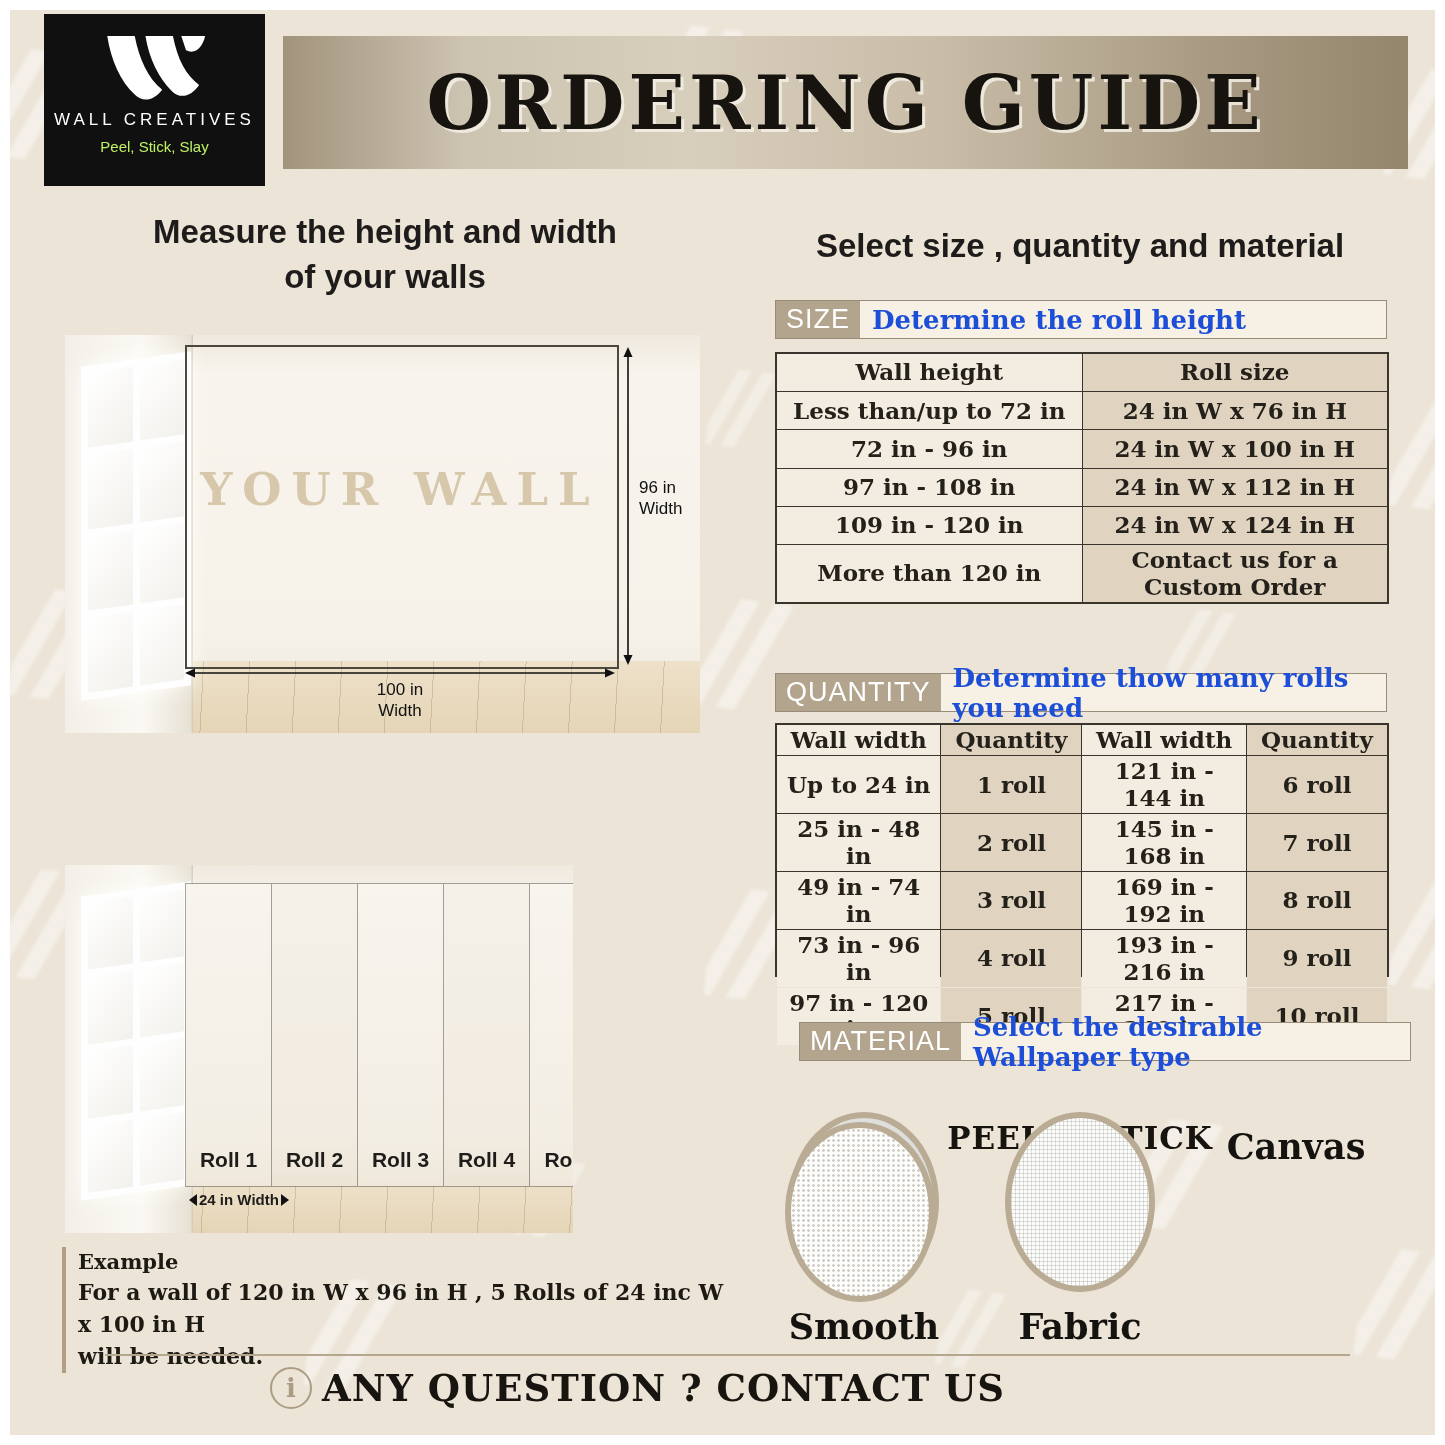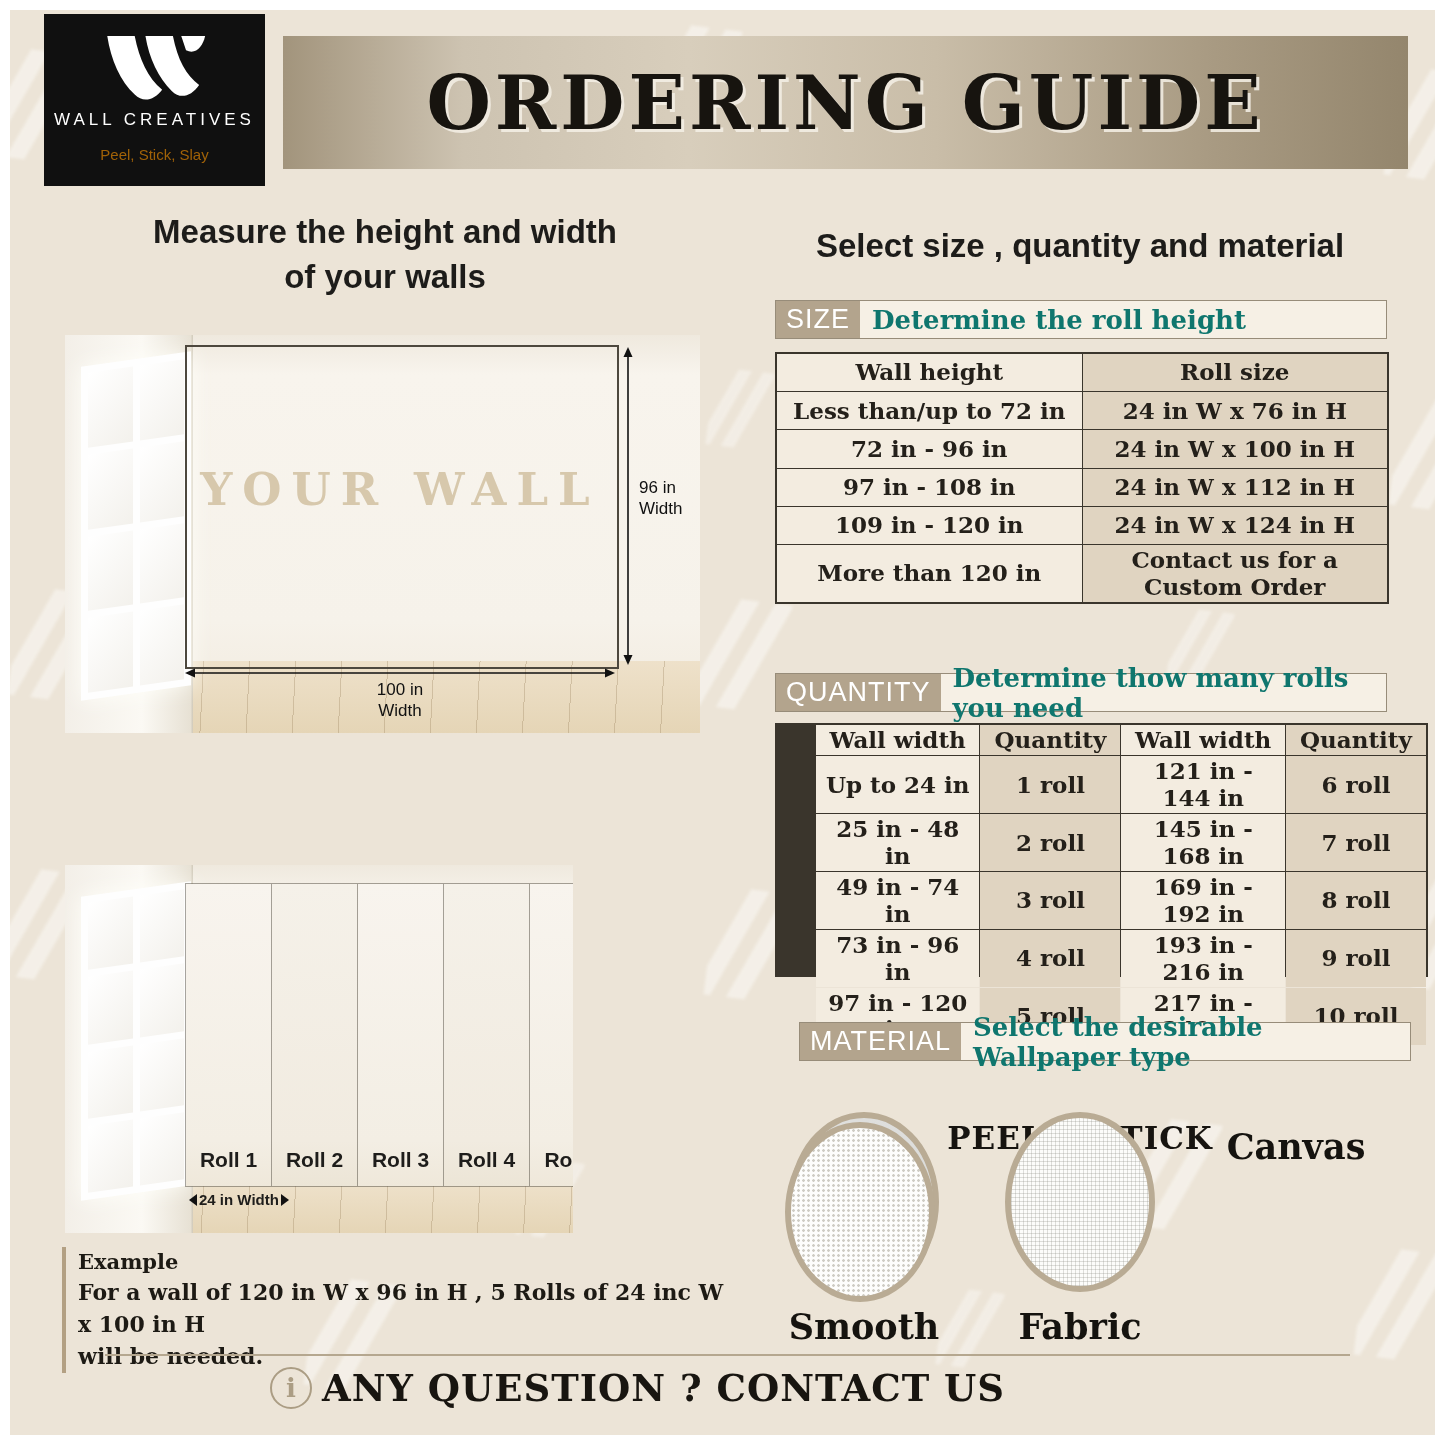--- a/index.html
+++ b/index.html
@@ -13,50 +13,50 @@
       background:
         linear-gradient(113deg, transparent 26%, rgba(255,255,255,.95) 26% 40%, transparent 40% 52%, rgba(255,255,255,.95) 52% 66%, transparent 66%);
       filter:blur(1.5px);transform:rotate(7deg);}
   .wm.small{width:60px;height:78px;opacity:.38;}
 
   
   .logo{position:absolute;left:34px;top:4px;width:221px;height:172px;background:#101010;
         display:flex;flex-direction:column;align-items:center;justify-content:flex-start;}
   .logo svg{margin-top:22px;}
   .logo-brand{color:#fff;font-family:"Liberation Sans",sans-serif;font-size:17px;letter-spacing:4px;margin-top:0;}
-  .logo-tag{color:#a16207;font-family:"Liberation Sans",sans-serif;font-size:15px;margin-top:16px;}
+  .logo-tag{color:#bef264;font-family:"Liberation Sans",sans-serif;font-size:15px;margin-top:8px;}
 
   .banner{position:absolute;left:273px;top:26px;width:1125px;height:133px;
           background:linear-gradient(90deg,#a2947c 0%,#cdc3b1 16%,#d8cebc 36%,#c9bda8 58%,#a99b83 82%,#94866d 100%);
           display:flex;align-items:center;justify-content:center;}
   .banner h1{margin:0;font-size:74px;font-weight:bold;color:#17140f;letter-spacing:4px;
              text-shadow:3px 3px 0 rgba(245,240,230,.85);}
 
   
   .col-heading{position:absolute;font-family:"Liberation Sans",sans-serif;font-weight:bold;
                font-size:33px;color:#1d1c1a;text-align:center;white-space:pre-line;line-height:1.35;}
   .left-heading{left:55px;top:200px;width:640px;}
   .right-heading{left:765px;top:214px;width:610px;}
 
   
   .section-bar{position:absolute;width:610px;height:37px;background:#f6f0e5;
                border:1px solid #978c79;display:flex;align-items:stretch;}
   .section-label{background:#b3a48d;color:#ffffff;font-family:"Liberation Sans",sans-serif;
                  font-size:27px;display:flex;align-items:center;padding:0 10px;letter-spacing:1px;}
-  .section-sub{font-size:26px;font-weight:bold;color:#0f766e;display:flex;align-items:center;padding-left:12px;}
+  .section-sub{font-size:26px;font-weight:bold;color:#1d4ed8;display:flex;align-items:center;padding-left:12px;}
 
   
   .tbl{position:absolute;display:grid;border:2px solid #3a352c;background:#3a352c;gap:1px;}
   .cell{display:flex;align-items:center;justify-content:center;text-align:center;
         font-weight:bold;color:#24201a;font-size:23px;padding:2px 6px;line-height:1.15;}
   .cell.hdr{font-size:23px;}
   .cream{background:#f3ece0;}
   .tan{background:#e0d4c1;}
   .size-tbl{left:765px;top:342px;width:610px;height:248px;grid-template-columns:1fr 1fr;grid-template-rows:repeat(6,1fr);}
-  .qty-tbl{left:765px;top:713px;width:610px;height:250px;grid-template-columns:1.05fr .9fr 1.05fr .9fr;grid-template-rows:repeat(6,1fr);padding-left:39px;}
+  .qty-tbl{left:765px;top:713px;width:610px;height:250px;grid-template-columns:1.05fr .9fr 1.05fr .9fr;grid-template-rows:repeat(6,1fr);}
 
   
   .peel{position:absolute;left:765px;top:1062px;width:610px;text-align:center;
         font-size:31px;font-weight:bold;color:#171410;letter-spacing:1px;margin-top:48px;}
   .swatch-row{position:absolute;left:765px;top:1102px;width:610px;display:flex;justify-content:center;gap:38px;}
   .swatch{display:flex;flex-direction:column;align-items:center;width:178px;}
   .oval{width:138px;height:168px;border-radius:50%;border:6px solid #b9ab94;box-sizing:content-box;}
   .oval.smooth{background:linear-gradient(160deg,#e0e0de,#d7d7d5);}
   .oval.fabric{background:#fcfcfa;
       background-image:repeating-linear-gradient(0deg, rgba(140,140,132,.28) 0 1px, transparent 1px 4px),

